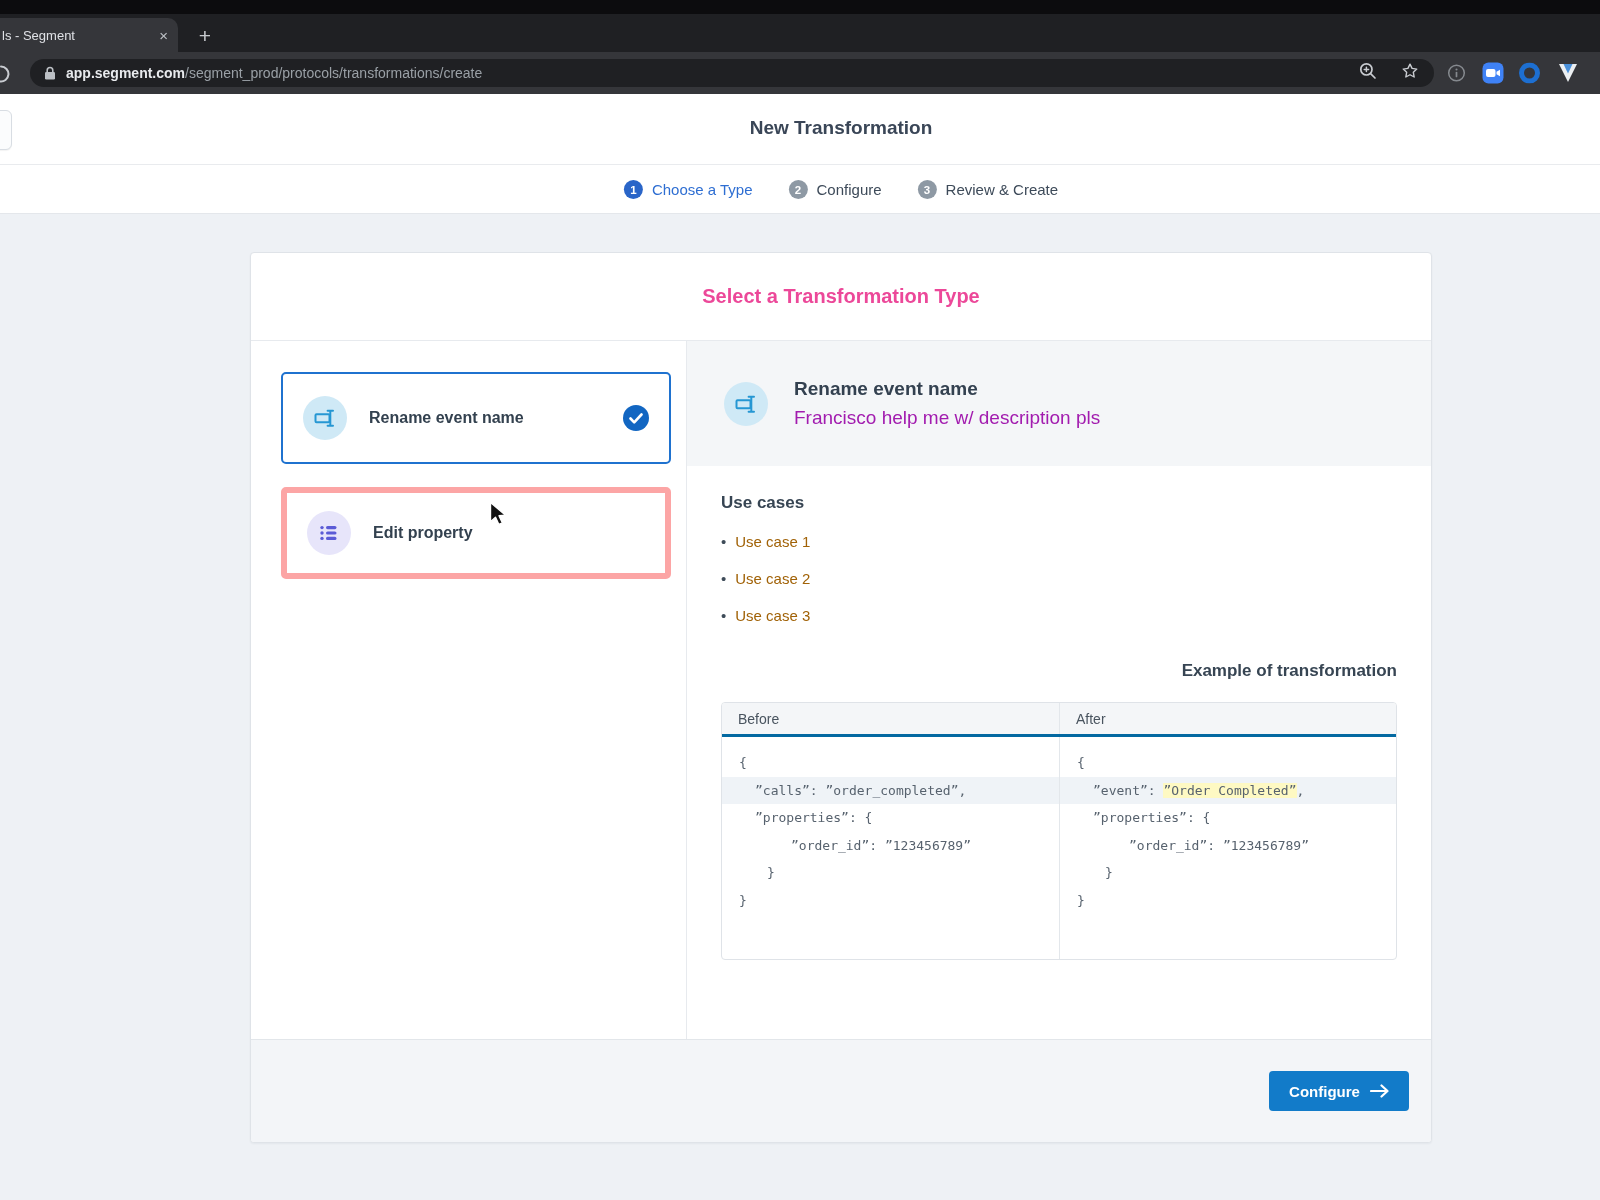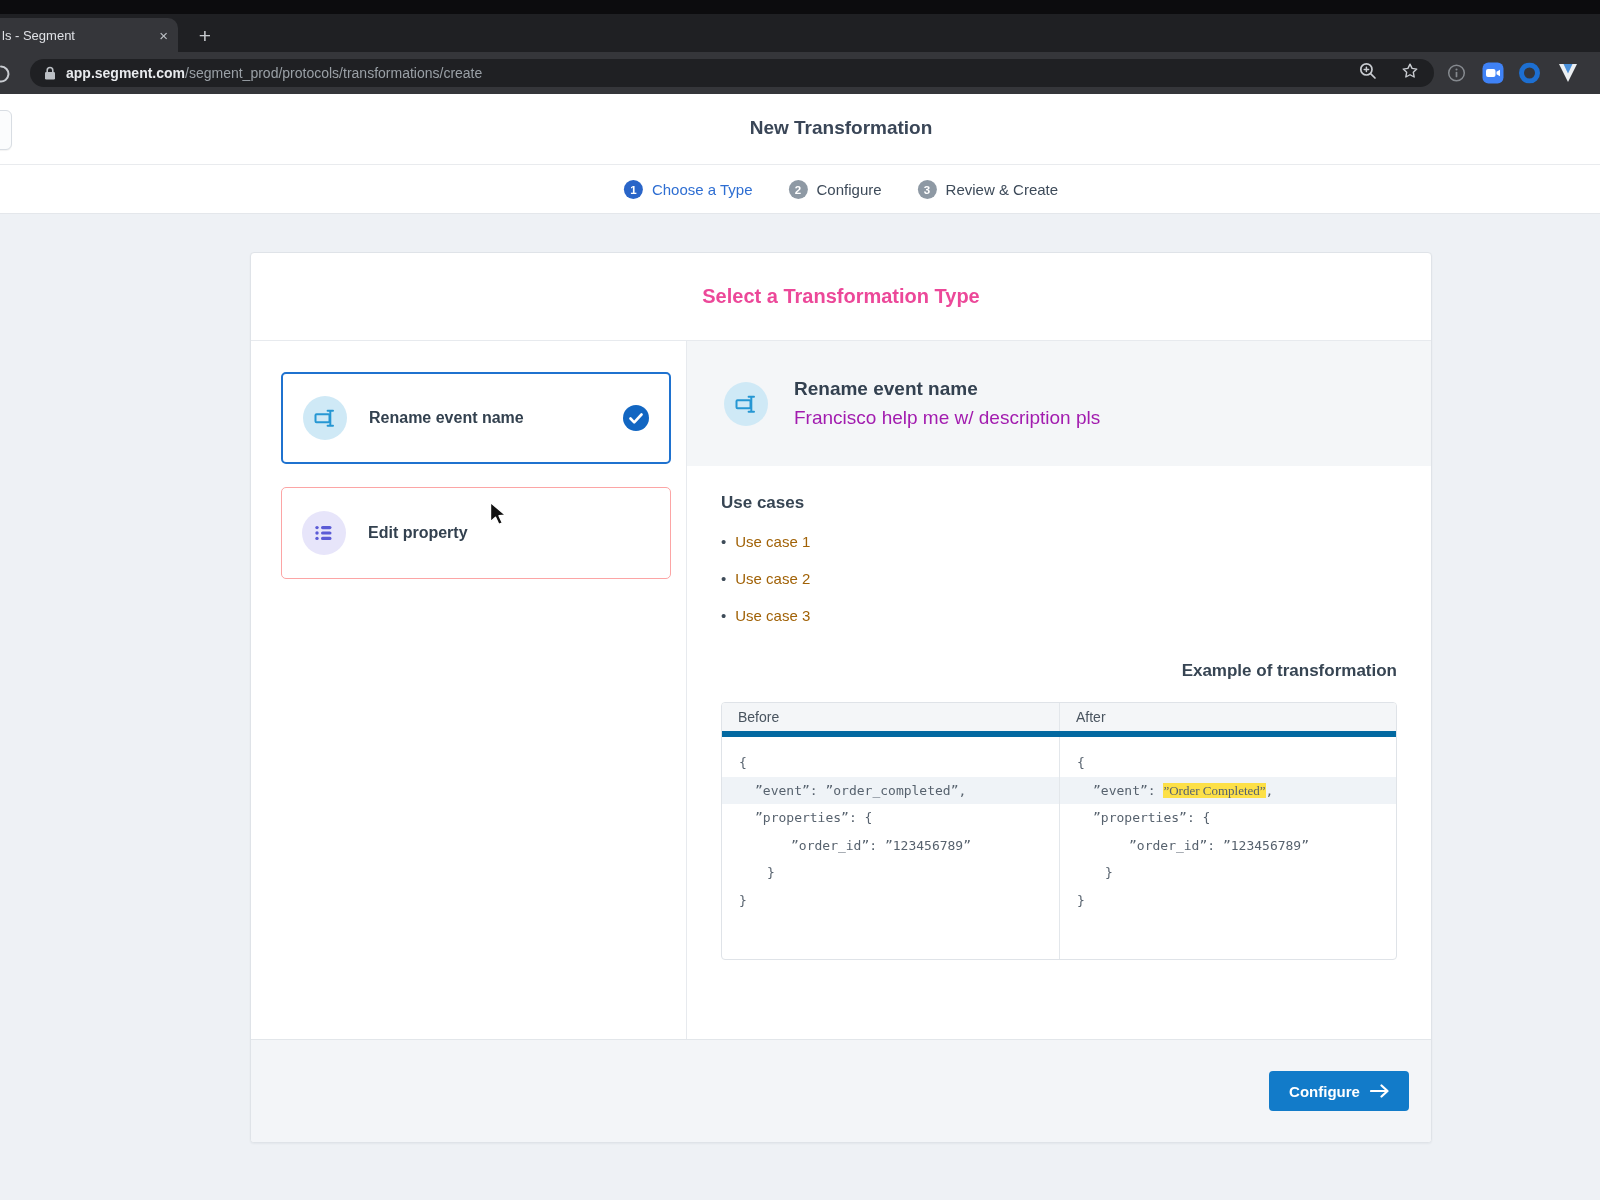--- a/index.html
+++ b/index.html
@@ -49,21 +49,21 @@
   .step-label { font-size:15px; color:#3d4a59; }
   .step.active .step-label { color:#2e6ed2; }
 
   
   .card { position:absolute; left:250px; top:252px; width:1182px; height:891px; background:#fff;
          border:1px solid #dfe3e8; border-radius:4px; box-shadow:0 1px 2px rgba(25,40,60,.05); overflow:hidden; }
   .card-header { height:88px; border-bottom:1px solid #e7eaee; display:flex; align-items:center; justify-content:center; }
   .card-title { font-size:20px; font-weight:700; color:#ec4899; }
   .card-body { display:flex; height:699px; }
   .col-left { width:448px; border-right:1px solid #e7eaee; position:relative; }
-  .option { position:absolute; left:30px; width:390px; height:92px; border:1px solid #fca5a5;
+  .option { position:absolute; left:30px; width:390px; height:92px; border:6px solid #fca5a5;
          border-radius:5px; background:#fff; display:flex; align-items:center; padding:0 20px; cursor:pointer; }
   .option.selected { border:2px solid #1f72cf; }
   .option-icon { width:44px; height:44px; border-radius:50%; display:flex; align-items:center;
          justify-content:center; margin-right:22px; flex:none; }
   .icon-bg-blue   { background:#cfe9f6; }
   .icon-bg-purple { background:#e7e5fa; }
   .icon-bg-orange { background:#f9e0c9; }
   .option-label { font-size:16px; font-weight:600; color:#33414f; line-height:1.62; padding-right:6px; }
   .option-check { margin-left:auto; width:26px; height:26px; border-radius:50%; background:#1266c2;
          display:flex; align-items:center; justify-content:center; flex:none; }
@@ -76,30 +76,30 @@
   .detail-desc { font-size:19px; color:#a21caf; }
   .detail-content { padding:27px 34px 0 34px; }
   .section-heading { font-size:17px; font-weight:700; color:#374553; }
   .use-cases { list-style:none; margin-top:20px; }
   .use-cases li { font-size:15px; color:#a16207; margin-bottom:19px; line-height:18px; }
   .use-cases li::before { content:"•"; margin-right:9px; color:#3f4c59; }
   .example-heading { margin-top:36px;text-align:right; }
 
   .code-table { margin-top:21px; width:676px; border:1px solid #dfe3e8; border-radius:4px;
          overflow:hidden; background:#fff; }
-  .code-head { display:flex; height:34px; background:#f4f6f8; border-bottom:6px solid #0369a1;text-align:right; }
+  .code-head { display:flex; height:34px; background:#f4f6f8; border-bottom:3px solid #0369a1;text-align:right; }
   .code-head .cell { width:50%; display:flex; align-items:center; padding:0 16px; font-size:14px; color:#49545f; }
   .code-head .cell.after { border-left:1px solid #e3e7eb; }
   .code-body { display:flex; height:222px; }
   .code-col { width:50%; padding:12px 0; }
   .code-col.after { border-left:1px solid #e3e7eb; }
   .code-line { font-family:"DejaVu Sans Mono", monospace; font-size:13px; line-height:27.5px;
          color:#57626e; white-space:pre; }
   .code-line.hl { background:#eff3f7; }
-  .mark { background:#fde047;font-family:Liberation Serif, serif; }
+  .mark { background:#fef9c3; }
 
   .card-footer { position:absolute; left:0; right:0; bottom:0; height:103px; background:#f3f5f8;
          border-top:1px solid #e2e6ea; }
   .configure-btn { position:absolute; right:22px; top:31px; width:140px; height:40px; background:#127bc9;
          border:none; border-radius:4px; color:#fff; font-size:15px; font-weight:600;
          display:flex; align-items:center; justify-content:center; gap:10px; cursor:pointer;
          font-family:"Liberation Sans", sans-serif; }
 
   .mouse-cursor { position:absolute; left:489px; top:501px; z-index:50; }
 </style>
@@ -249,21 +249,21 @@
           </ul>
         <div class="section-heading example-heading">Example of transformation</div>
         <div class="code-table">
           <div class="code-head">
             <div class="cell">Before</div>
             <div class="cell after">After</div>
           </div>
           <div class="code-body">
             <div class="code-col before" id="code-before">
                 <div class="code-line" style="padding-left: 17px;"><span>{</span></div>
-                <div class="code-line hl" style="padding-left: 33px;"><span>”event”: ”order_completed”,</span></div>
+                <div class="code-line hl" style="padding-left: 33px;"><span>”calls”: ”order_completed”,</span></div>
                 <div class="code-line" style="padding-left: 33px;"><span>”properties”: {</span></div>
                 <div class="code-line" style="padding-left: 69px;"><span>”order_id”: ”123456789”</span></div>
                 <div class="code-line" style="padding-left: 45px;"><span>}</span></div>
                 <div class="code-line" style="padding-left: 17px;"><span>}</span></div>
               </div>
             <div class="code-col after" id="code-after">
                 <div class="code-line" style="padding-left: 17px;"><span>{</span></div>
                 <div class="code-line hl" style="padding-left: 33px;"><span>”event”: </span><span class="mark">”Order Completed”</span><span>,</span></div>
                 <div class="code-line" style="padding-left: 33px;"><span>”properties”: {</span></div>
                 <div class="code-line" style="padding-left: 69px;"><span>”order_id”: ”123456789”</span></div>

